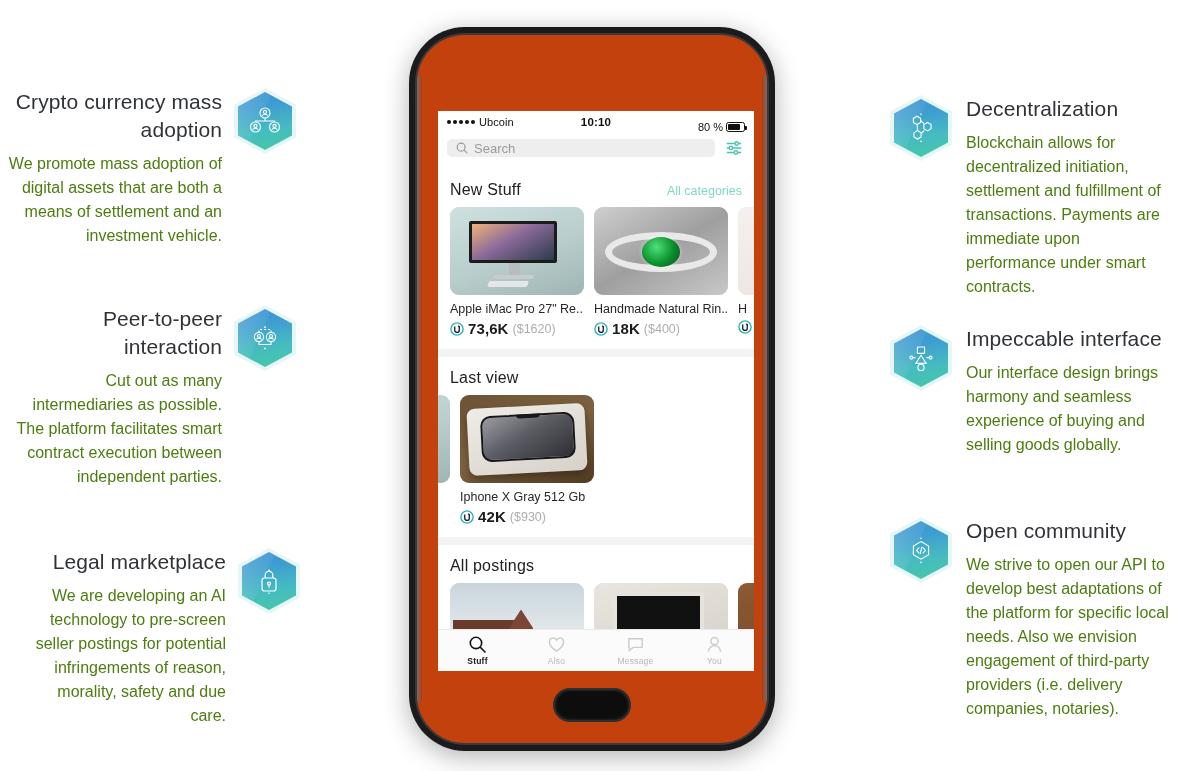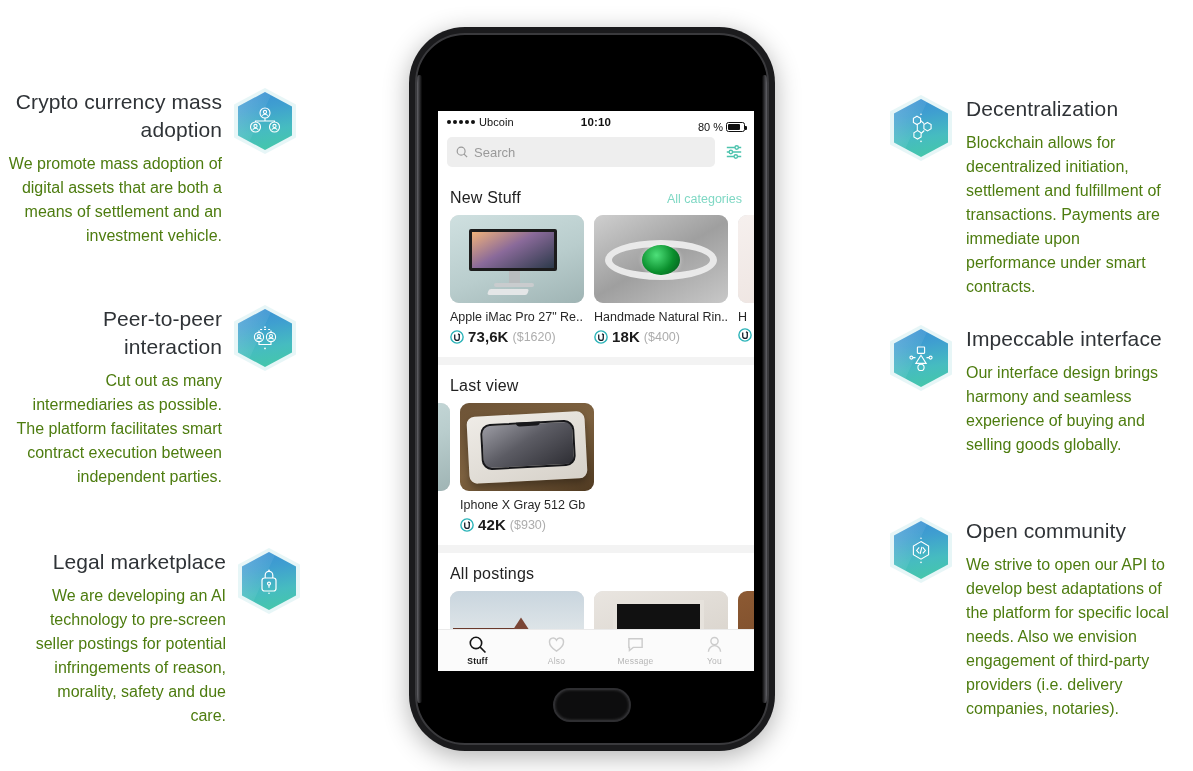--- a/index.html
+++ b/index.html
@@ -58,21 +58,21 @@
     position: absolute; left: 409px; top: 27px;
     width: 366px; height: 724px;
     border-radius: 56px;
     background: #1b1b1d;
     box-shadow: 0 6px 26px rgba(0,0,0,.30);
     padding: 6px;
   }
   .phone-body {
     position: relative; width: 100%; height: 100%;
     border-radius: 50px;
-    background: #000000;
+    background: #c2410c;
     border: 2px solid #3a3a3d;
     overflow: hidden;
   }
   .phone-edge-l, .phone-edge-r {
     position:absolute; top:40px; bottom:40px; width:5px;
     background: linear-gradient(90deg, rgba(110,110,116,.9), rgba(30,30,32,.1));
   }
   .phone-edge-l { left: 0; border-radius: 4px; }
   .phone-edge-r { right: 0; background: linear-gradient(270deg, rgba(110,110,116,.9), rgba(30,30,32,.1)); border-radius:4px; }
 
@@ -100,21 +100,21 @@
   .sb-time { font-size:11.5px; font-weight:700; letter-spacing:.2px; }
   .sb-right { flex:1; display:flex; align-items:center; justify-content:flex-end; gap:3px; font-size:11px; font-weight:500;margin-top:10px; }
   .batt { width:19px; height:10px; border:1.3px solid #111; border-radius:2.5px; position:relative; padding:1px; }
   .batt::after { content:''; position:absolute; right:-3.4px; top:3px; width:2px; height:4px; background:#111; border-radius:0 1px 1px 0; }
   .batt i { display:block; height:100%; width:80%; background:#111; border-radius:1px; }
 
   .searchbar {
     background:#fff; padding: 4px 9px 10px; display:flex; align-items:center; gap:8px;
   }
   .search-field {
-    flex:1; height: 30px; background:#eeeeee; border-radius: 5px;
+    flex:1; height: 18px; background:#eeeeee; border-radius: 5px;
     display:flex; align-items:center; gap:6px; padding: 0 9px;
   }
   .search-ph { font-size: 13px; color:#9a9a9a; }
   .filter-ico { width:22px; height:22px; display:flex; align-items:center; justify-content:center; }
 
   .scrollarea { height: 496px; overflow:hidden; background:#f3f3f3; }
 
   .section { background:#fff; margin-bottom: 8px; }
   .sec-head {
     display:flex; align-items:baseline; justify-content:space-between;

